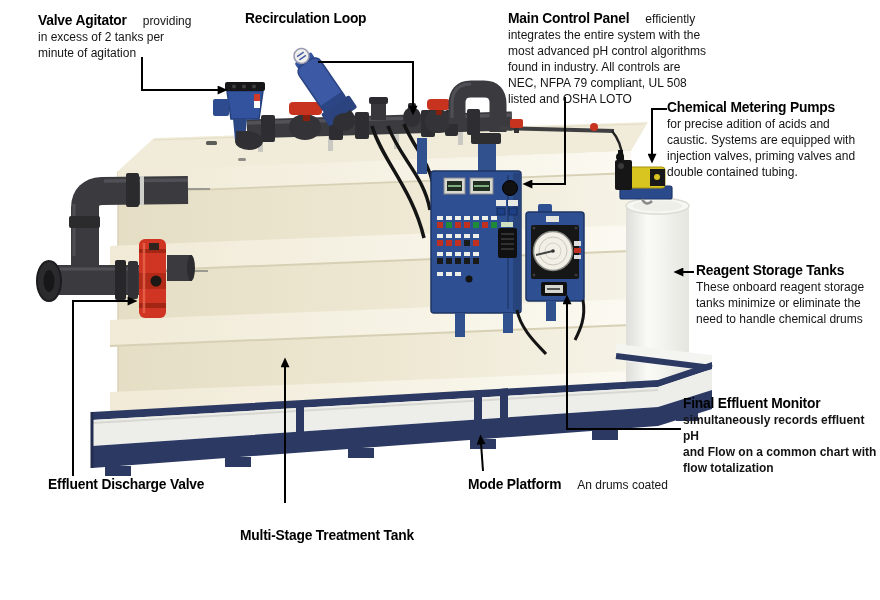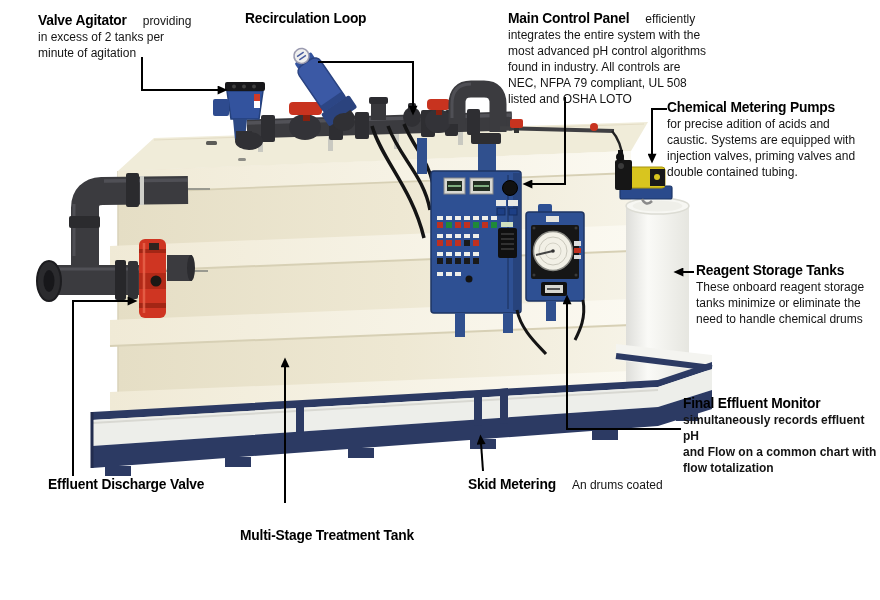--- a/index.html
+++ b/index.html
@@ -332,16 +332,16 @@
 and Flow on a common chart with
 flow totalization</span>
 </div>
 <div class="callout co-effluent">
   <b>Effluent Discharge Valve</b><span class="inl"></span>
 </div>
 <div class="callout co-multi">
   <b>Multi-Stage Treatment Tank</b><span class="inl"></span>
 </div>
 <div class="callout co-skid">
-  <b>Skid Metering</b><span class="inl">An drums coated</span>
+  <b>Mode Platform</b><span class="inl">An drums coated</span>
 </div>
 
 </div>
 
 </body></html>

